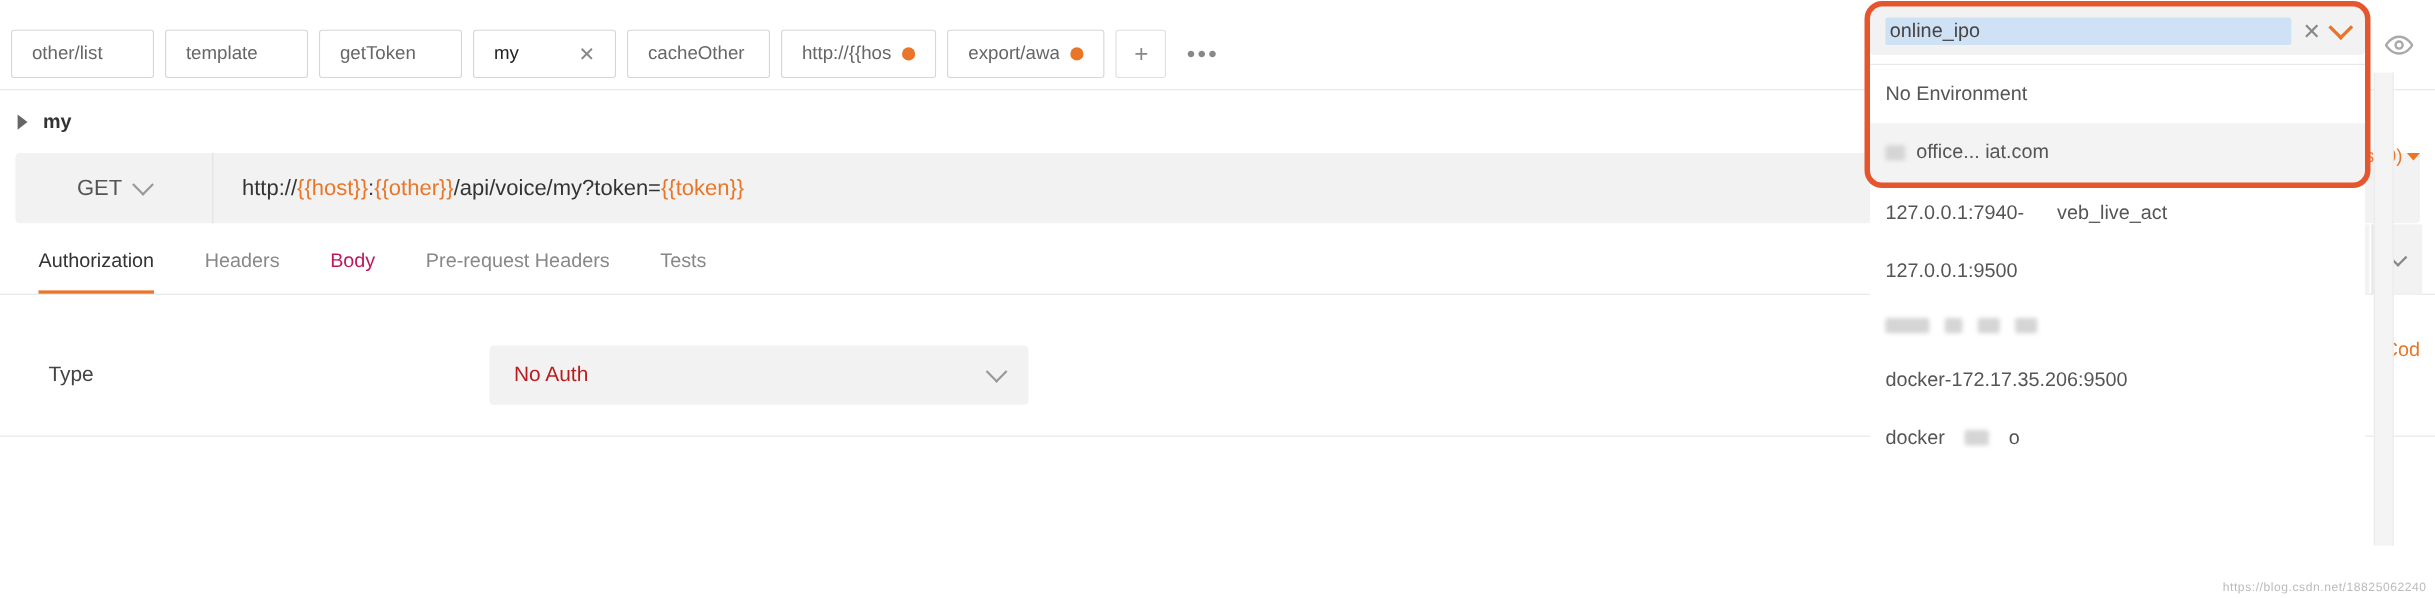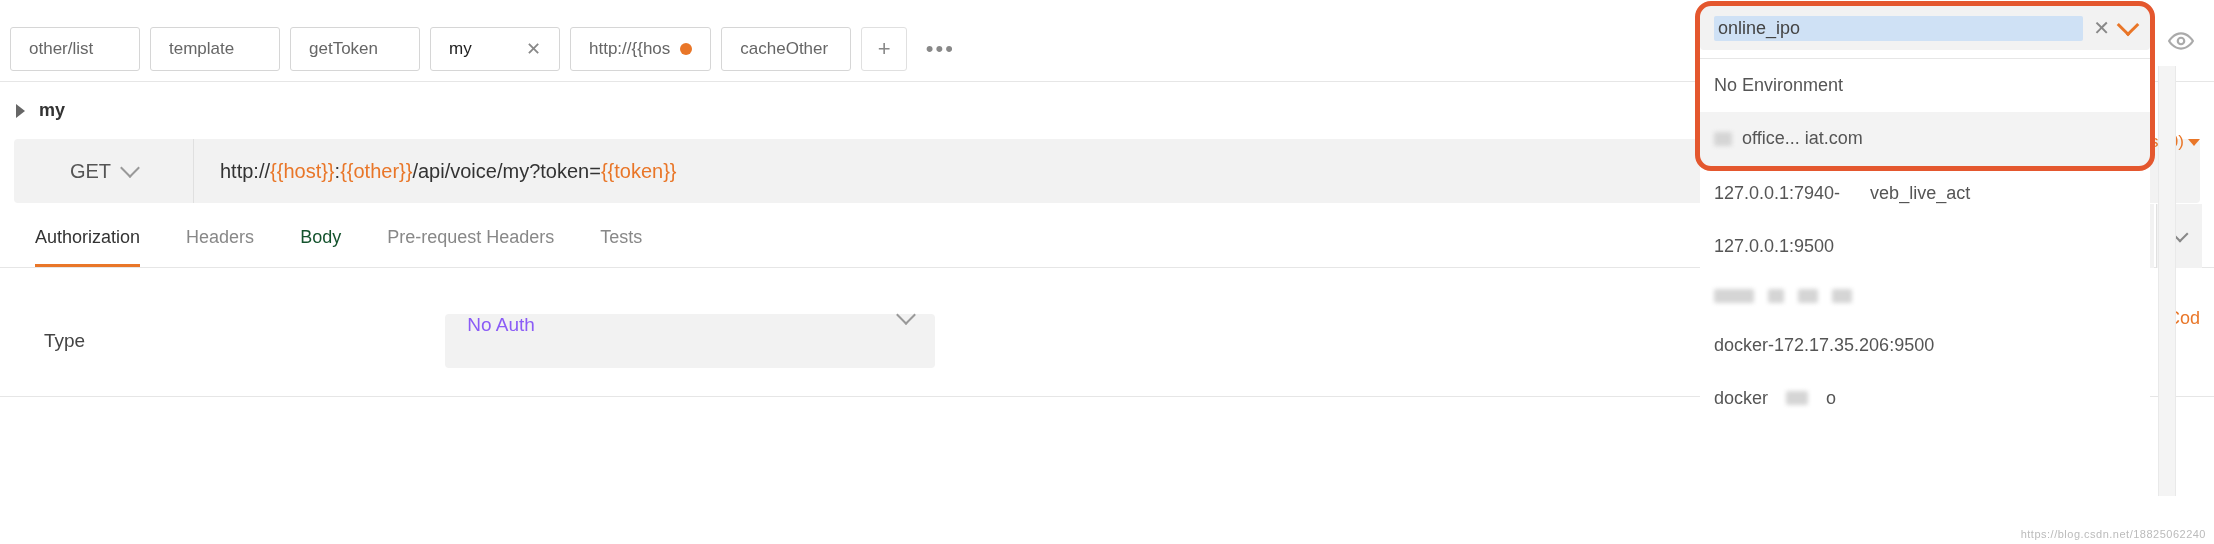--- a/index.html
+++ b/index.html
@@ -170,45 +170,45 @@
   }
   .req-tab {
     padding-bottom: 16px;
     color: #888;
     cursor: pointer;
   }
   .req-tab.active {
     color: #333;
     border-bottom: 3px solid #e97628;
   }
-  .req-tab.disabled { color: #14532d; }
+  .req-tab.disabled { color: #be185d; }
 
   .code-link {
     position: absolute;
     right: 14px;
     top: 308px;
     color: #e97628;
     font-size: 18px;
   }
 
   
   .auth-panel {
     padding: 46px 18px 28px 44px;
     border-bottom: 1px solid #e6e6e6;
     display: flex; align-items: center; gap: 360px;
     font-size: 19px;
   }
   .auth-label { color: #444; }
   .auth-select {
-    display: flex; align-items: flex-start; justify-content: space-between;
+    display: flex; align-items: center; justify-content: space-between;
     width: 490px; height: 54px;
     background: #f2f2f2;
     border-radius: 4px;
     padding: 0 22px;
-    color: #8b5cf6;
+    color: #b91c1c;
     cursor: pointer;
   }
   .auth-select .chev {
     width: 14px; height: 14px;
     border-right: 2px solid #999;
     border-bottom: 2px solid #999;
     transform: rotate(45deg);
     margin-top: -6px;
   }
 
@@ -316,25 +316,29 @@
     <span class="label">template</span>
   </div>
   <div class="tab">
     <span class="label">getToken</span>
   </div>
   <div class="tab active">
     <span class="label">my</span>
     <span class="close">✕</span>
   </div>
   <div class="tab">
+    <span class="label">cacheOther</span>
+  </div>
+  <div class="tab">
     <span class="label">http://{{hos</span>
     <span class="dirty-dot"></span>
   </div>
   <div class="tab">
-    <span class="label">cacheOther</span>
+    <span class="label">export/awa</span>
+    <span class="dirty-dot"></span>
   </div>
   <div class="tab-add">+</div>
   <div class="tab-overflow">•••</div>
 </div>
 
 <div class="name-row">
   <span class="tri"></span>
   <span class="name">my</span>
 </div>
 

